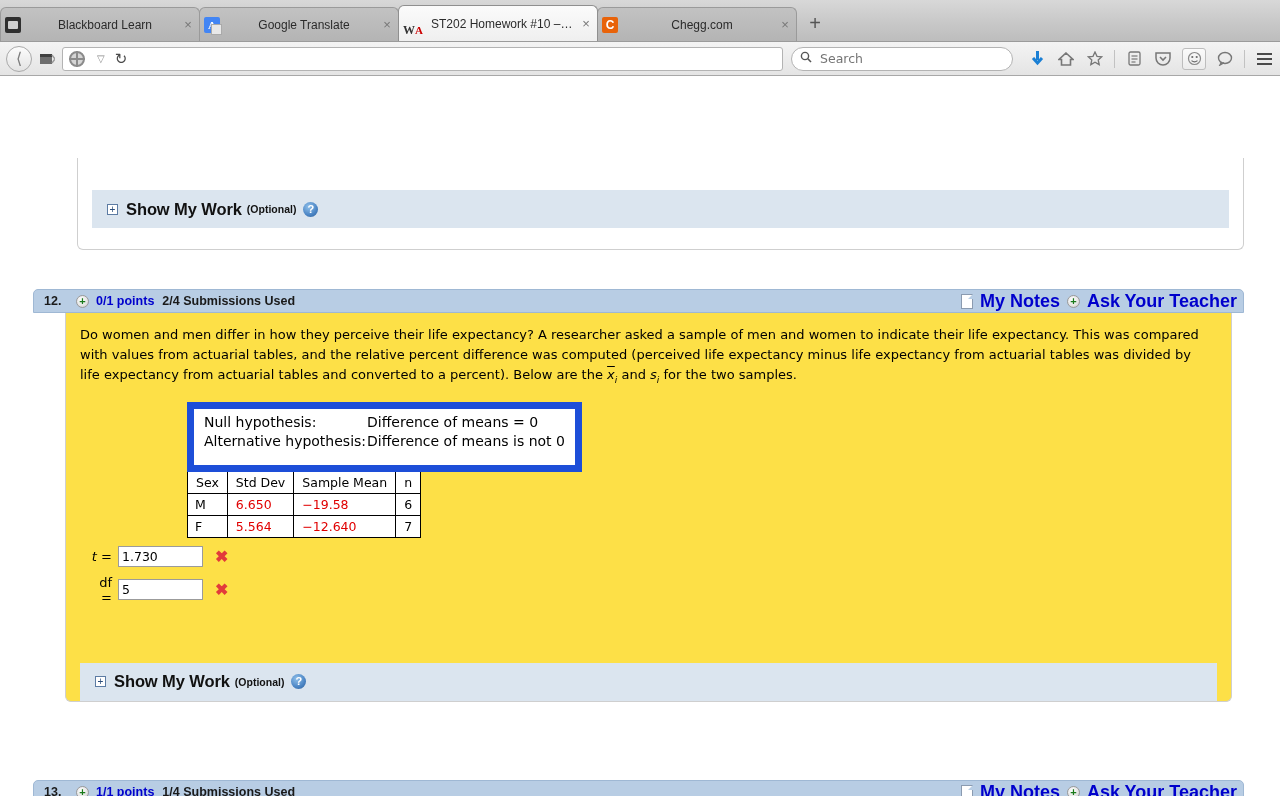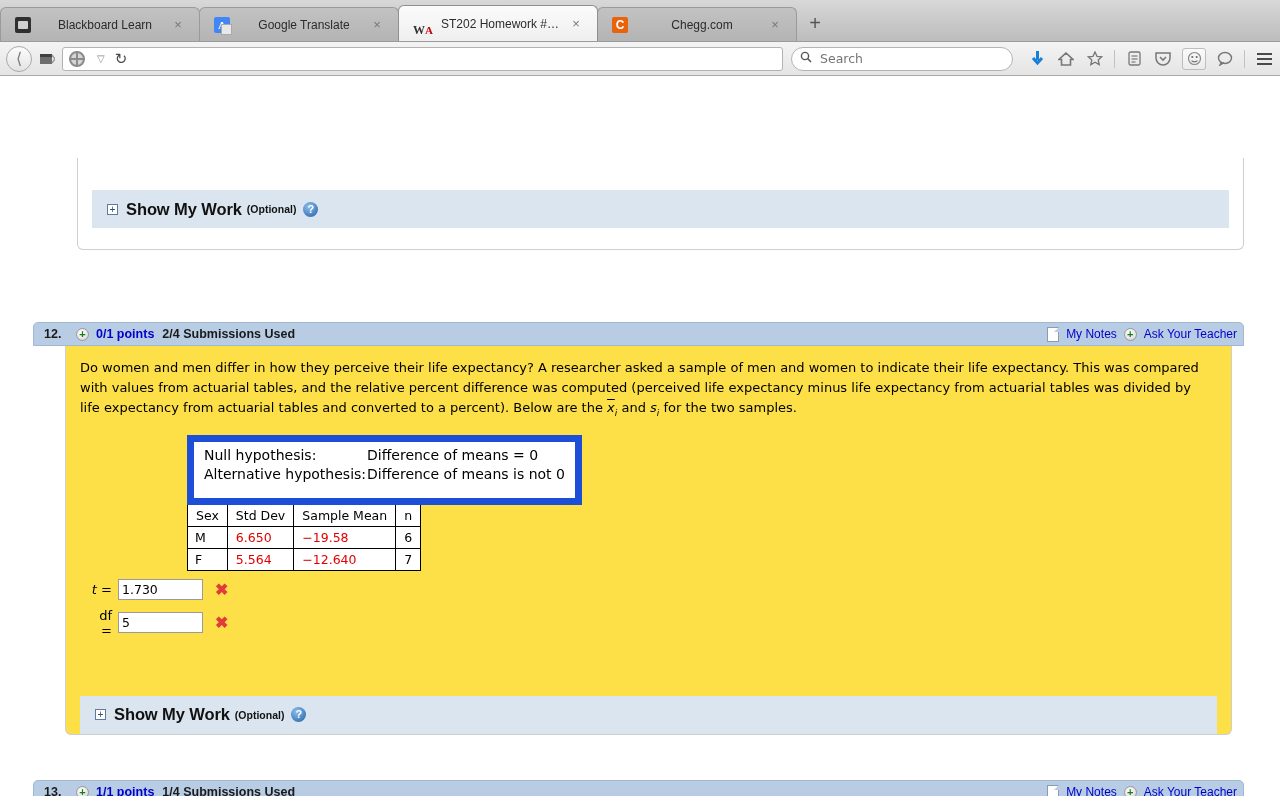--- a/index.html
+++ b/index.html
@@ -27,21 +27,21 @@
     height: 34px;
     width: 200px;
     display: flex;
     align-items: center;
     position: relative;
     background: linear-gradient(to bottom, #c2c2c2 0%, #b4b4b4 100%);
     border: 1px solid #9a9a9a;
     border-bottom: none;
     border-radius: 6px 6px 0 0;
     margin-right: -1px;
-    padding: 0 14px;
+    padding: 0 4px;
     font-size: 12px;
     color: #2b2b2b;
   }
   .tab.active {
     background: linear-gradient(to bottom, #fbfbfb 0%, #efefef 100%);
     height: 36px;
     z-index: 5;
     border-color: #8f8f8f;
   }
   .tab .favicon {
@@ -295,21 +295,21 @@
     position: relative;
     flex: 0 0 12px;
   }
   .notes-icon::after {
     content:"";
     position:absolute; right:-1px; top:-1px;
     border-width: 0 0 5px 5px;
     border-style: solid;
     border-color: transparent transparent #b8cde4 transparent;
   }
-  .hlink { color: #0000cc; font-weight: normal; font-size: 12px; cursor: pointer; text-decoration: none; }
+  .hlink { color: #0000cc; font-weight: bold; font-size: 18px; cursor: pointer; text-decoration: none; }
 
   .qcontent { padding: 12px 18px 8px 14px; }
   .qtext {
     font-size: 13px;
     line-height: 20px;
     color: #000;
     max-width: 1160px;
     font-family: "DejaVu Sans", sans-serif;
   }
   .qtext i { font-style: italic; }
@@ -568,21 +568,21 @@
 
   <div class="topcard">
     <div class="smw" style="margin-top:32px;">
       <span class="smw-plus">+</span>
       <span class="smw-title">Show My Work</span>
       <span class="smw-opt">(Optional)</span>
       <span class="help-icon">?</span>
     </div>
   </div>
 
-  <div class="qcard" style="top:246px;">
+  <div class="qcard" style="top:213px;">
 
     <div class="qheader">
       <span class="qnum">12.</span>
       <span class="plusicon">+</span>
       <span class="qpoints">0/1 points</span>
       <span class="qsubs">2/4 Submissions Used</span>
       <span class="qheader-right">
         <span class="notes-icon"></span>
         <span class="hlink">My Notes</span>
         <span class="plusicon" style="margin-right:0;">+</span>

